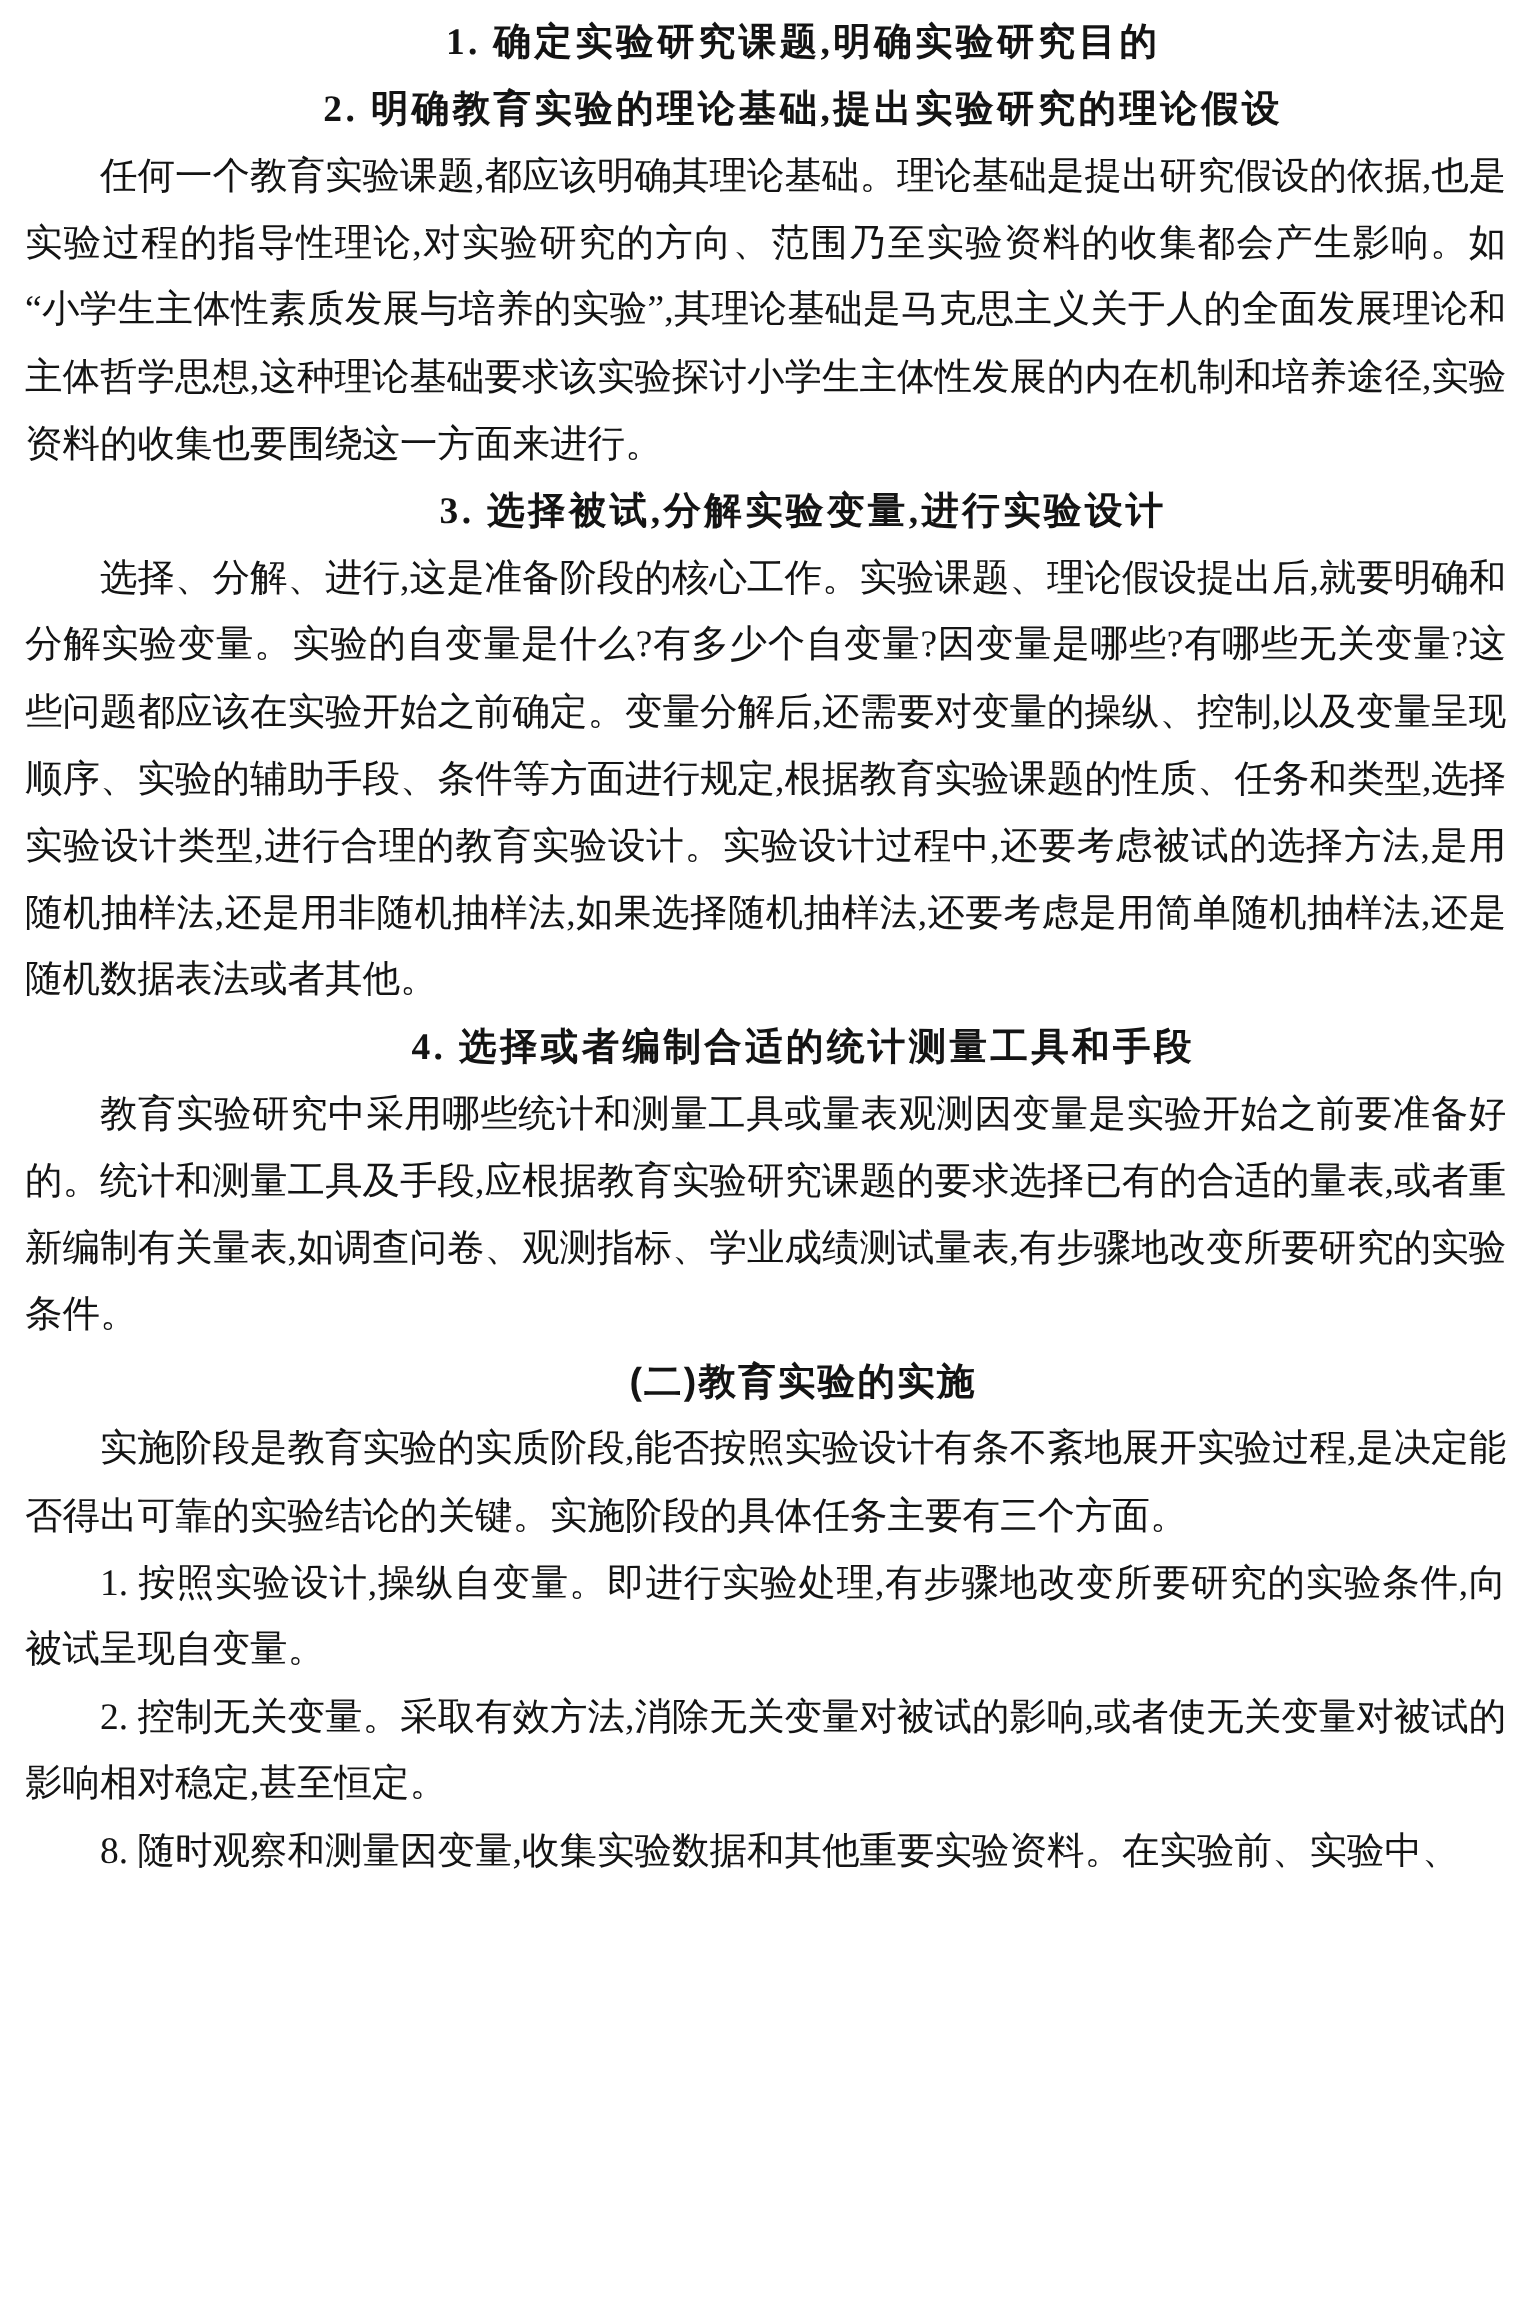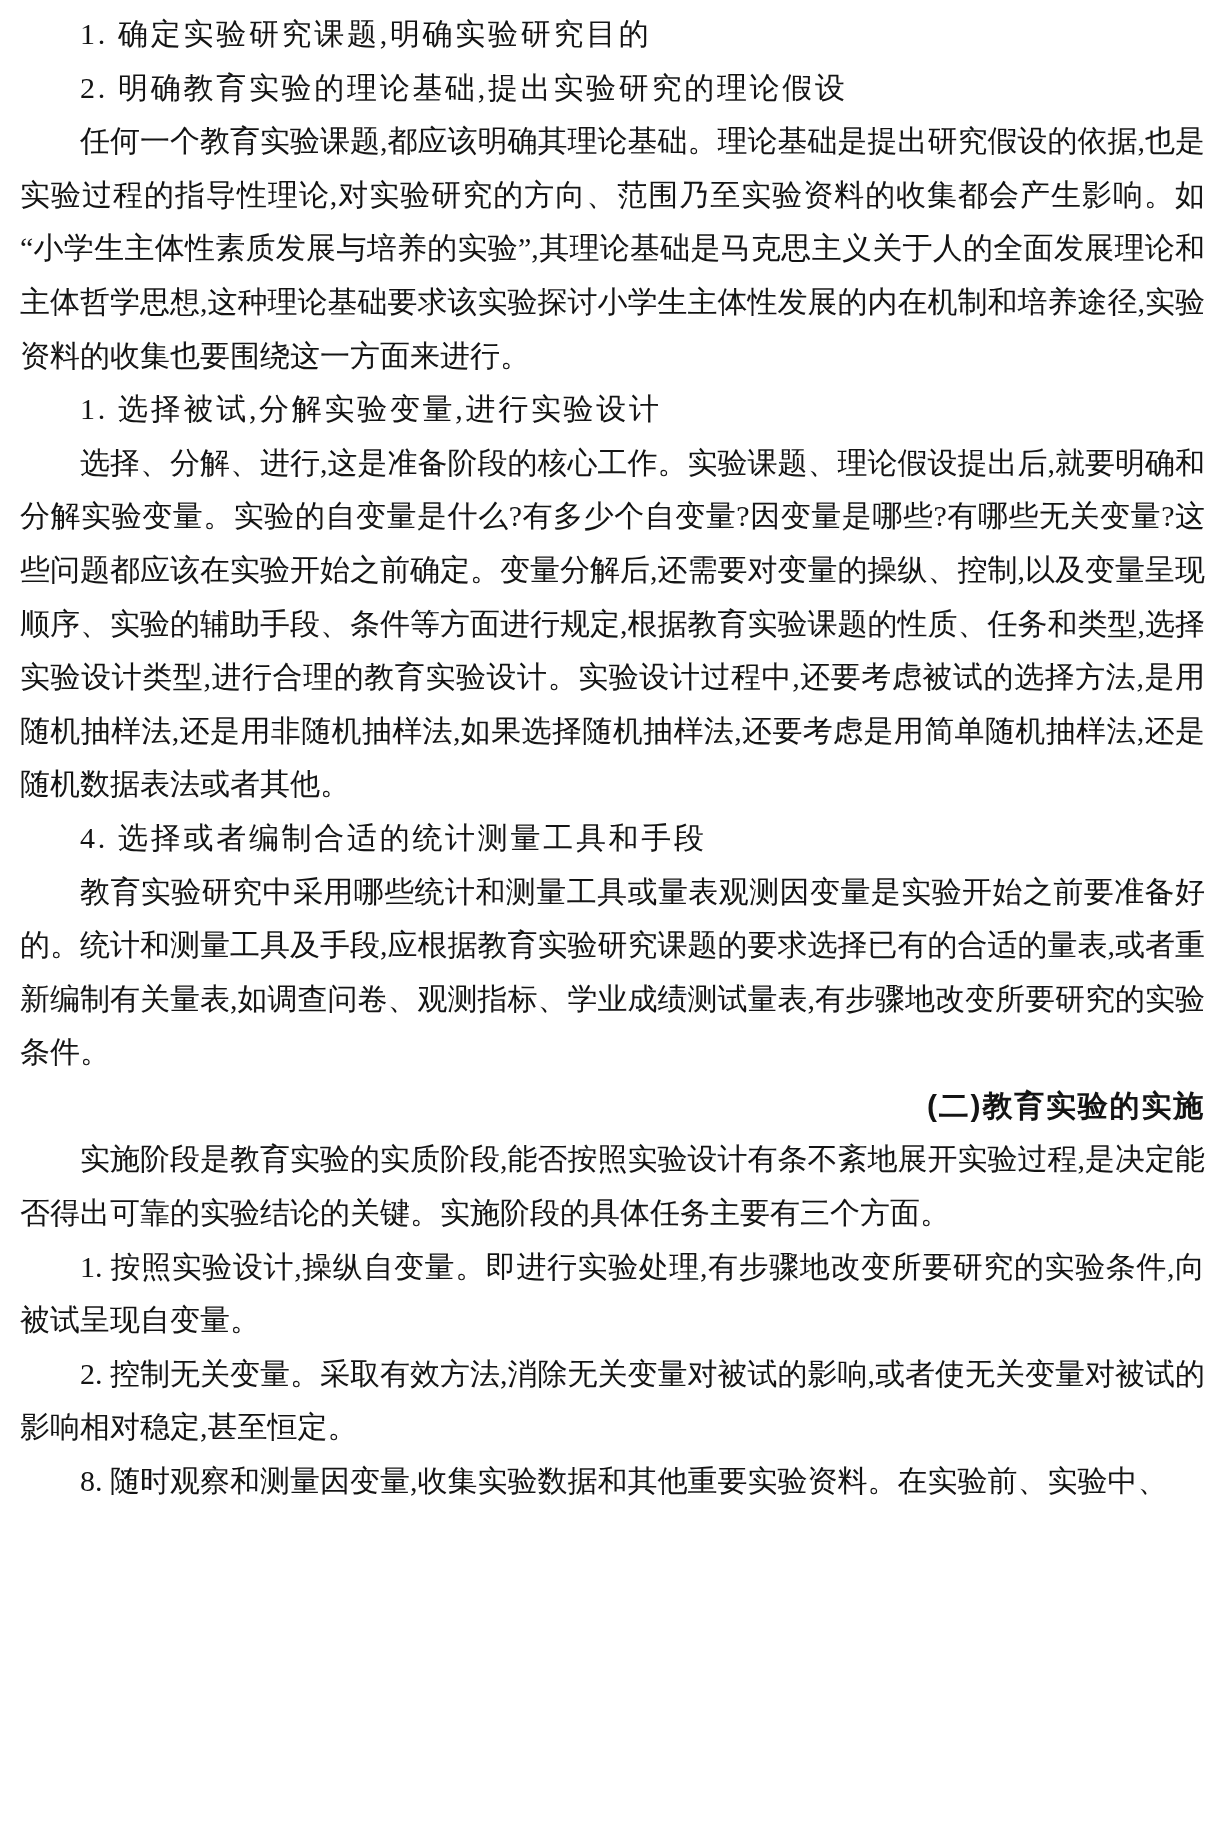--- a/index.html
+++ b/index.html
@@ -23,39 +23,39 @@
   .block {
     margin: 0;
     text-indent: 2em;
     text-align: justify;
     text-justify: inter-character;
     word-break: break-all;
     overflow-wrap: break-word;
   }
   .numbered-heading {
     font-family: "Liberation Serif", "DejaVu Serif", serif;
-    font-weight: normal;
+    font-weight: bold;
     letter-spacing: 0.09em;
-    text-align: left;
+    text-align: center;
   }
   .section-heading {
     font-family: "Liberation Sans", "DejaVu Sans", sans-serif;
     font-weight: bold;
     letter-spacing: 0.06em;
-    text-align: right;
+    text-align: center;
   }
 </style>
 </head>
 <body>
 
 <div class="page">
   <div class="block numbered-heading">1. 确定实验研究课题,明确实验研究目的</div>
   <div class="block numbered-heading">2. 明确教育实验的理论基础,提出实验研究的理论假设</div>
   <div class="block paragraph">任何一个教育实验课题,都应该明确其理论基础。理论基础是提出研究假设的依据,也是实验过程的指导性理论,对实验研究的方向、范围乃至实验资料的收集都会产生影响。如“小学生主体性素质发展与培养的实验”,其理论基础是马克思主义关于人的全面发展理论和主体哲学思想,这种理论基础要求该实验探讨小学生主体性发展的内在机制和培养途径,实验资料的收集也要围绕这一方面来进行。</div>
-  <div class="block numbered-heading">1. 选择被试,分解实验变量,进行实验设计</div>
+  <div class="block numbered-heading">3. 选择被试,分解实验变量,进行实验设计</div>
   <div class="block paragraph">选择、分解、进行,这是准备阶段的核心工作。实验课题、理论假设提出后,就要明确和分解实验变量。实验的自变量是什么?有多少个自变量?因变量是哪些?有哪些无关变量?这些问题都应该在实验开始之前确定。变量分解后,还需要对变量的操纵、控制,以及变量呈现顺序、实验的辅助手段、条件等方面进行规定,根据教育实验课题的性质、任务和类型,选择实验设计类型,进行合理的教育实验设计。实验设计过程中,还要考虑被试的选择方法,是用随机抽样法,还是用非随机抽样法,如果选择随机抽样法,还要考虑是用简单随机抽样法,还是随机数据表法或者其他。</div>
   <div class="block numbered-heading">4. 选择或者编制合适的统计测量工具和手段</div>
   <div class="block paragraph">教育实验研究中采用哪些统计和测量工具或量表观测因变量是实验开始之前要准备好的。统计和测量工具及手段,应根据教育实验研究课题的要求选择已有的合适的量表,或者重新编制有关量表,如调查问卷、观测指标、学业成绩测试量表,有步骤地改变所要研究的实验条件。</div>
   <div class="block section-heading">(二)教育实验的实施</div>
   <div class="block paragraph">实施阶段是教育实验的实质阶段,能否按照实验设计有条不紊地展开实验过程,是决定能否得出可靠的实验结论的关键。实施阶段的具体任务主要有三个方面。</div>
   <div class="block paragraph">1. 按照实验设计,操纵自变量。即进行实验处理,有步骤地改变所要研究的实验条件,向被试呈现自变量。</div>
   <div class="block paragraph">2. 控制无关变量。采取有效方法,消除无关变量对被试的影响,或者使无关变量对被试的影响相对稳定,甚至恒定。</div>
   <div class="block paragraph">8. 随时观察和测量因变量,收集实验数据和其他重要实验资料。在实验前、实验中、</div>
 </div>
 

